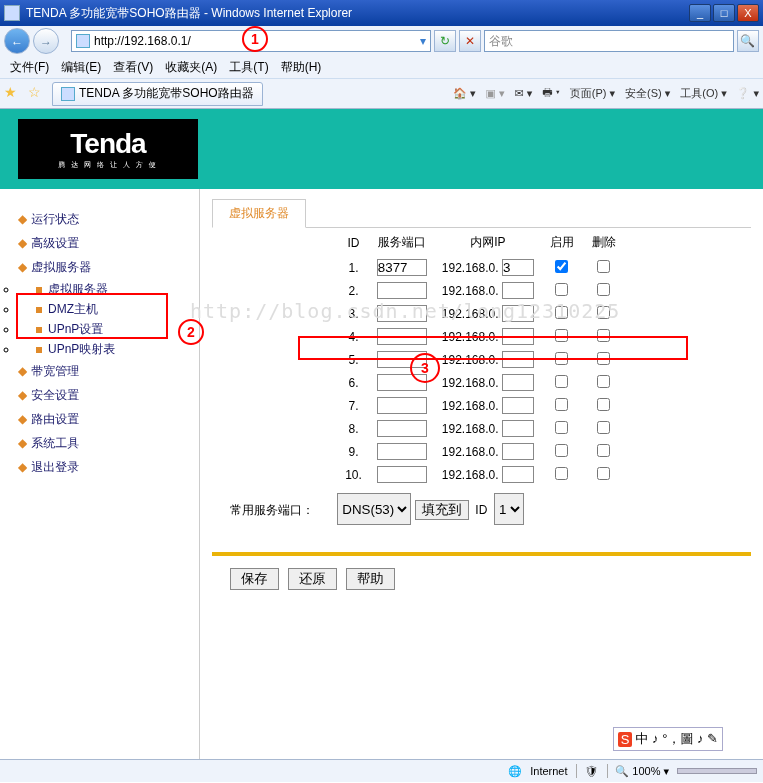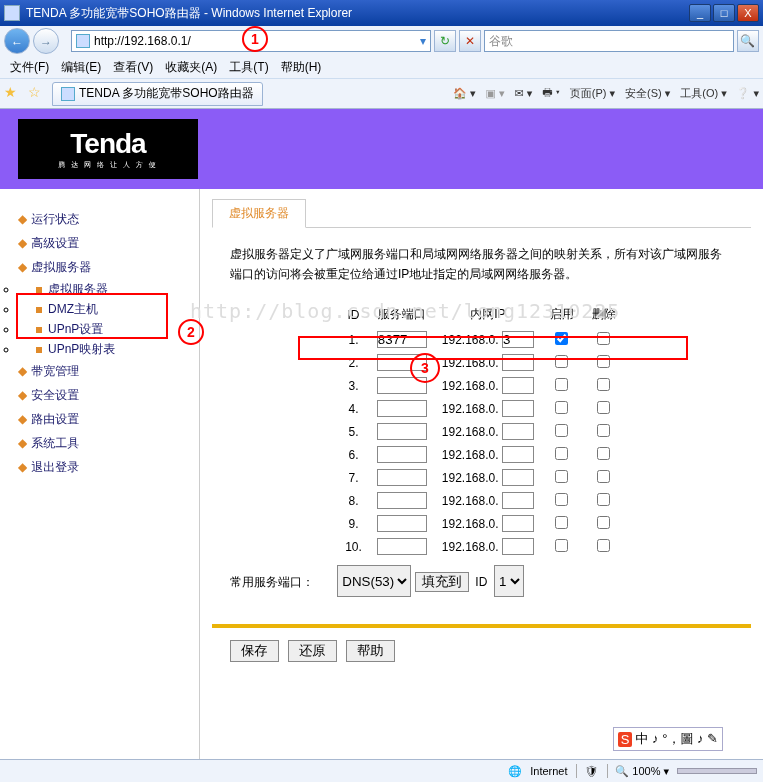--- a/index.html
+++ b/index.html
@@ -29,21 +29,21 @@
 .menubar{height:22px;display:flex;align-items:center;gap:0;padding:0 4px;}
 .menubar span{padding:2px 6px;font-size:12px;}
 
 .tabrow{height:30px;display:flex;align-items:center;padding:2px 4px;gap:4px;border-top:1px solid #cdddf0;}
 .star{width:20px;height:20px;color:#f5c040;font-size:14px;}
 .tab{height:24px;border:1px solid #9bb3d4;background:linear-gradient(#fff,#e7eefa);border-top-left-radius:3px;border-top-right-radius:3px;padding:0 8px;display:flex;align-items:center;gap:4px;min-width:180px;}
 .tab .ico{width:14px;height:14px;border:1px solid #5ac;background:#cdf;}
 .icostrip{margin-left:auto;display:flex;gap:10px;align-items:center;font-size:11px;color:#333;}
 
 .content{height:650px;overflow:hidden;position:relative;}
-.banner{height:80px;background:#8b5cf6;display:flex;align-items:center;}
+.banner{height:80px;background:#14b8a6;display:flex;align-items:center;}
 .logo{margin-left:18px;width:180px;height:60px;background:#000;color:#fff;display:flex;flex-direction:column;align-items:center;justify-content:center;}
 .logo .brand{font-size:28px;font-weight:bold;letter-spacing:-1px;}
 .logo .sub{font-size:7px;letter-spacing:2px;}
 
 .body{display:flex;height:570px;}
 .sidebar{width:200px;border-right:1px solid #ccc;padding:18px 0 0 18px;position:relative;}
 .menu{list-style:none;}
 .menu>li{padding:2px 0;}
 .menu .bull{color:#e08a2a;margin-right:4px;}
 .menu a{color:#1a1a6a;text-decoration:none;font-size:12px;line-height:20px;}
@@ -163,21 +163,20 @@
           <li><span class="bull">◆</span><a href="#">退出登录</a></li>
         </ul>
       <div class="sidebox" style="left:16px;top:104px;width:152px;height:46px"></div>
       <div class="annot" style="left:178px;top:130px;width:26px;height:26px;line-height:22px">2</div>
     </div>
     <div class="main">
       <div class="watermark" style="left:-10px;top:110px">http://blog.csdn.net/long12310225</div>
       <div class="tabhdr">
         <div class="on">虚拟服务器</div>
       </div>
-      <div class="desc">虚拟服务器定义了广域网服务端口和局域网网络服务器之间的映射关系，所有对该广域网服务端口的访问将会被重定位给通过IP地址指定的局域网网络服务器。</div>
       <table class="tbl">
         <thead>
             <tr>
           <th>ID</th>
           <th>服务端口</th>
           <th>内网IP</th>
           <th>启用</th>
           <th>删除</th>
         </tr>
           </thead>

